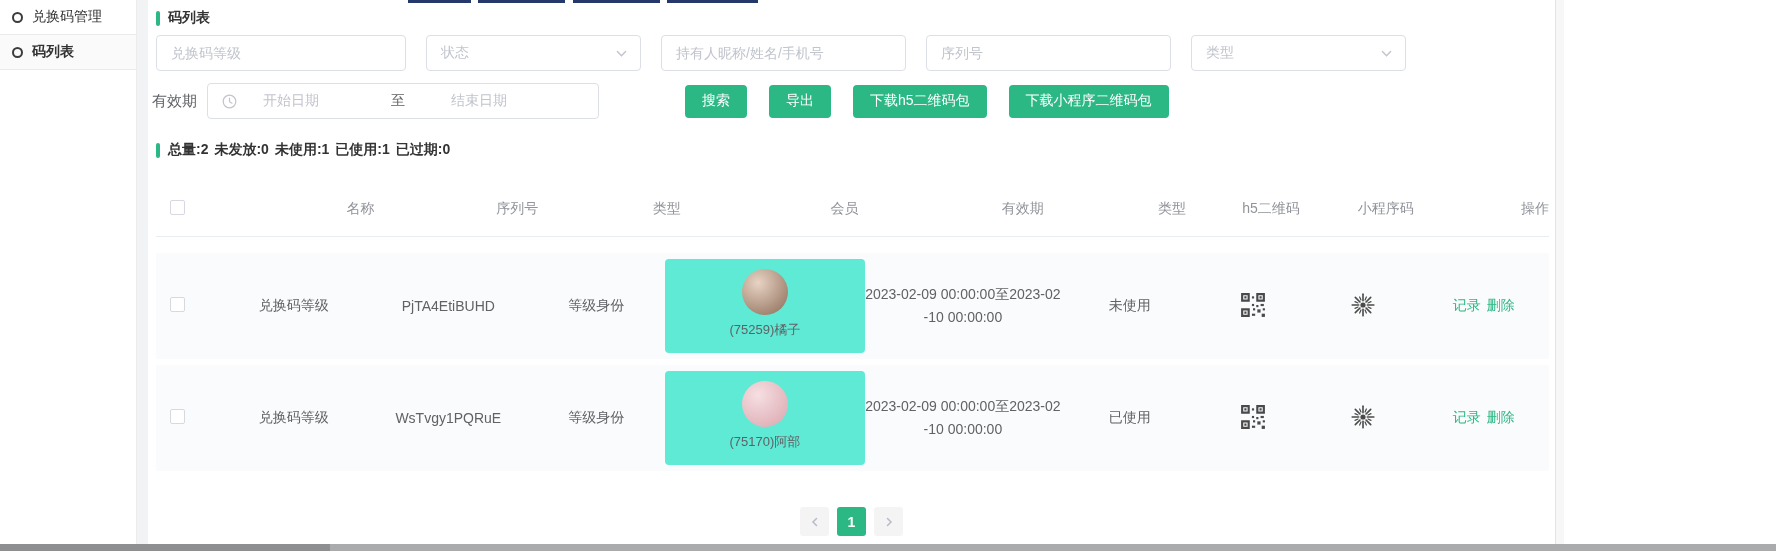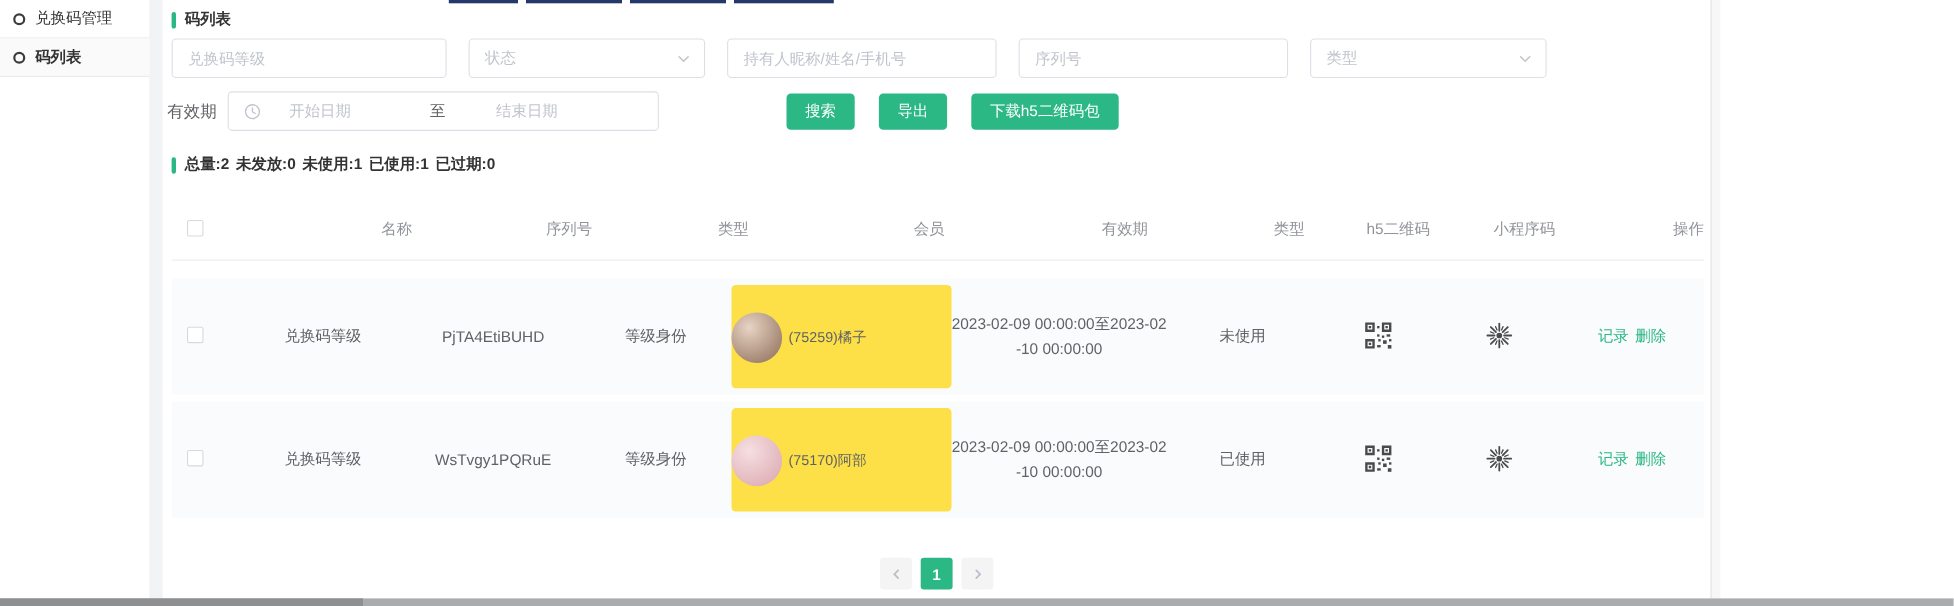--- a/index.html
+++ b/index.html
@@ -39,42 +39,42 @@
   .select { justify-content:space-between; padding:0 12px 0 14px; cursor:pointer; }
   .select .ph { color:#c0c4cc; }
   .chev { flex:none; }
 
   .validity-label { color:#606266; font-size:15px; margin-right:10px; }
   .date-range { width:392px; padding:0 14px; gap:0; cursor:pointer; }
   .date-range .clock { margin-right:26px; flex:none; }
   .date-range .ph { color:#c0c4cc; width:128px; }
   .date-range .sep { color:#606266; width:60px; }
 
-  .btns { display:flex; gap:22px; margin-left:116px; }
+  .btns { display:flex; gap:22px; margin-left:86px; }
   .btn { height:33px; border:none; border-radius:4px; background:#2bb884; color:#fff;
     font-size:14px; padding:0 17px; cursor:pointer; font-family:inherit; white-space:nowrap; }
 
   .band { height:18px; background:#eef0f4; }
 
   .table-card { flex:1; padding-top:8px; display:flex; flex-direction:column;gap:12px; }
   .summary { display:flex; align-items:center; gap:8px; padding-left:8px; margin-bottom:10px; }
   .summary .seg { font-weight:bold; font-size:14px; color:#333; margin-right:6px; }
 
   .grid-cols { display:grid; grid-template-columns:62px 1.1fr 1.15fr 1fr 1.25fr 1.3fr 1fr 0.8fr 0.8fr 0.95fr; align-items:center; }
   .thead { height:56px; border-bottom:1px solid #e9ecf0; color:#909399; font-size:14px; margin:0 6px 0 8px; }
   .thead > div { text-align:right; }
   .thead .chk-cell { text-align:left; padding-left:14px; }
 
   .trow { min-height:106px; background:#fafbfc; margin:4px 6px 6px 8px; color:#606266; font-size:14px; border-radius:2px; }
   .trow > div { text-align:center; }
   .chk-cell { text-align:left !important; padding-left:14px; }
   .checkbox { width:15px; height:15px; border:1px solid #d6dae0; border-radius:2px; background:#fff; display:inline-block; cursor:pointer; }
 
-  .member-card { background:#fde047; border-radius:4px; width:200px; margin:6px auto; padding:10px 0 8px;
-    display:flex; flex-direction:row; align-items:center; gap:6px; min-height:94px; }
+  .member-card { background:#5eead4; border-radius:4px; width:200px; margin:6px auto; padding:10px 0 8px;
+    display:flex; flex-direction:column; align-items:center; gap:6px; min-height:94px; }
   .avatar { width:46px; height:46px; border-radius:50%; background:#ddd; }
   .member-name { font-size:13px; color:#606266; }
 
   .validity-cell { width:196px; margin:0 auto; word-break:break-all; line-height:1.65; text-align:center; }
   .qr-cell svg, .mini-cell svg { cursor:pointer; }
   .ops a { color:#2bb884; text-decoration:none; cursor:pointer; margin:1px 3px; font-size:14px; }
 
   .pagination { display:flex; justify-content:center; align-items:center; gap:8px; margin:18px 0 10px; }
   .pg { width:29px; height:29px; border-radius:3px; background:#f4f4f5; display:flex; align-items:center;
     justify-content:center; cursor:pointer; }
@@ -137,20 +137,21 @@
               <path d="M7.5 4v3.7l2.5 1.5" stroke="#c0c4cc" stroke-width="1.2" fill="none" stroke-linecap="round"></path>
             </svg>
           <span class="ph">开始日期</span>
           <span class="sep">至</span>
           <span class="ph">结束日期</span>
         </div>
         <div class="btns">
           <button class="btn">搜索</button>
           <button class="btn">导出</button>
           <button class="btn">下载h5二维码包</button>
+          <button class="btn">下载小程序二维码包</button>
         </div>
       </div>
     </section>
 
     <div class="band"></div>
 
     <section class="table-card">
       <div class="summary">
         <span class="accent-bar"></span>
         <div><span class="seg">总量:2</span><span class="seg">未发放:0</span><span class="seg">未使用:1</span><span class="seg">已使用:1</span><span class="seg">已过期:0</span></div>

